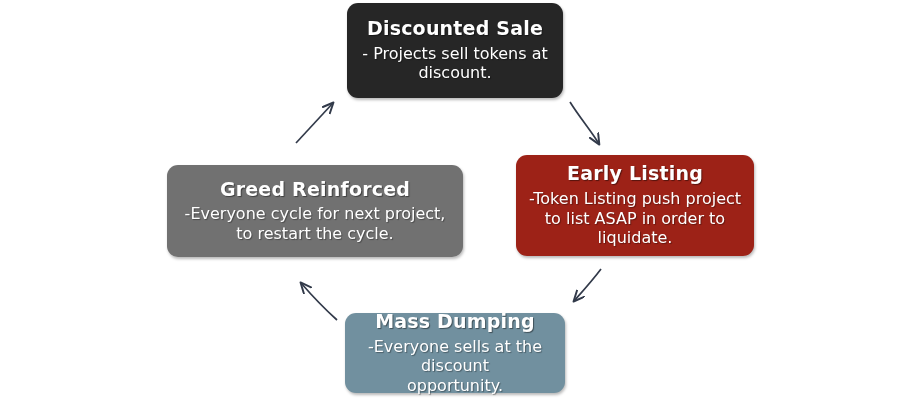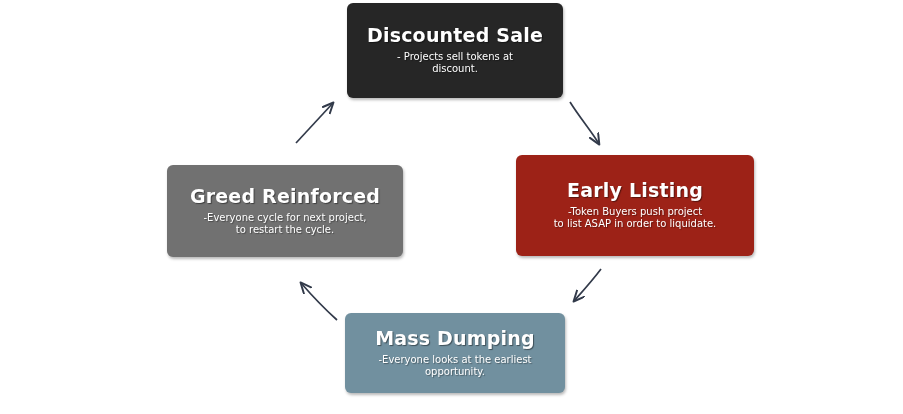--- a/index.html
+++ b/index.html
@@ -12,58 +12,58 @@
   }
   #canvas {
     position: relative;
     width: 903px;
     height: 414px;
     background: #ffffff;
     overflow: hidden;
   }
   .node {
     position: absolute;
-    border-radius: 6px;
+    border-radius: 11px;
     box-sizing: border-box;
     display: flex;
     flex-direction: column;
     align-items: center;
     justify-content: center;
     text-align: center;
     color: #ffffff;
     padding: 6px 10px;
     box-shadow: 1px 2px 3px rgba(0,0,0,0.28);
   }
   .node .title {
     font-weight: bold;
     font-size: 19px;
     line-height: 1.15;
     letter-spacing: 0.2px;
     margin-bottom: 4px;
     text-shadow: 1px 1px 1px rgba(0,0,0,0.45);
   }
   .node .desc {
-    font-size: 10px;
+    font-size: 16px;
     line-height: 1.22;
     text-shadow: 1px 1px 1px rgba(0,0,0,0.35);
     white-space: pre-line;
   }
 
   
   #node-discounted-sale {
     left: 347px; top: 3px; width: 216px; height: 95px;
   }
   #node-early-listing {
     left: 516px; top: 155px; width: 238px; height: 101px;
   }
   #node-mass-dumping {
     left: 345px; top: 313px; width: 220px; height: 80px;
   }
   #node-greed-reinforced {
-    left: 167px; top: 165px; width: 236px; height: 92px;
+    left: 167px; top: 165px; width: 296px; height: 92px;
   }
 
   .arrow-layer {
     position: absolute;
     left: 0; top: 0;
     width: 903px;
     height: 414px;
     pointer-events: none;
   }
 </style>
@@ -89,27 +89,27 @@
   </svg>
 
   <div class="node" id="node-discounted-sale" style="background:#262626">
     <div class="title">Discounted Sale</div>
     <div class="desc">- Projects sell tokens at
 discount.</div>
   </div>
 
   <div class="node" id="node-early-listing" style="background:#9d2217">
     <div class="title">Early Listing</div>
-    <div class="desc">-Token Buyers push project
+    <div class="desc">-Token Listing push project
 to list  ASAP in order to liquidate.</div>
   </div>
 
   <div class="node" id="node-mass-dumping" style="background:#71909f">
     <div class="title">Mass Dumping</div>
-    <div class="desc">-Everyone looks  at the earliest
+    <div class="desc">-Everyone sells  at the discount
 opportunity.</div>
   </div>
 
   <div class="node" id="node-greed-reinforced" style="background:#717171">
     <div class="title">Greed Reinforced</div>
     <div class="desc">-Everyone cycle for next project,
 to restart the cycle.</div>
   </div>
 
 </div>

